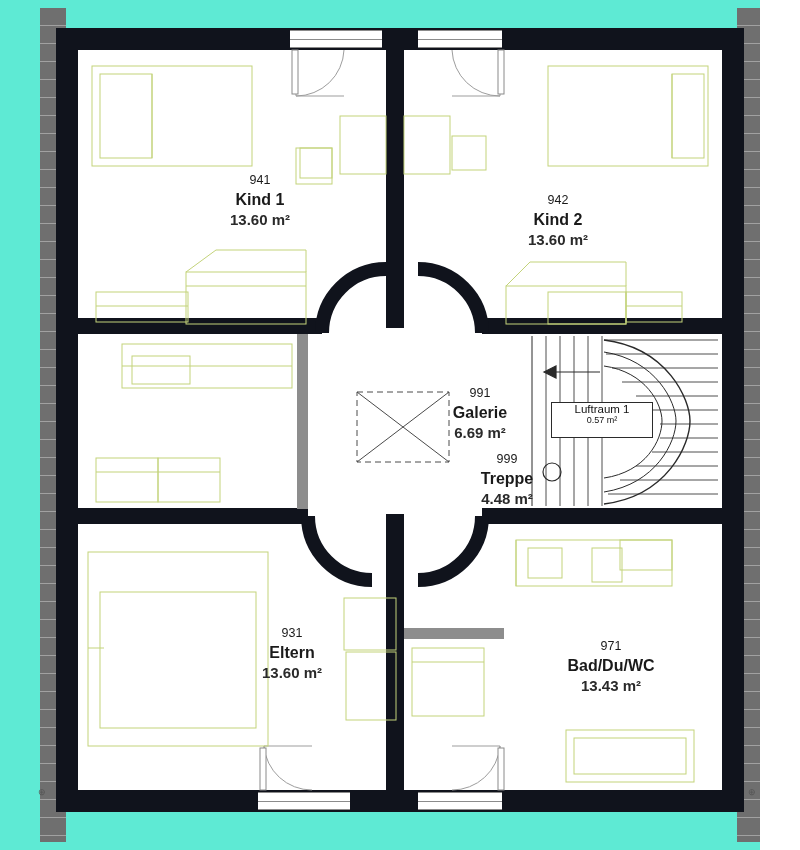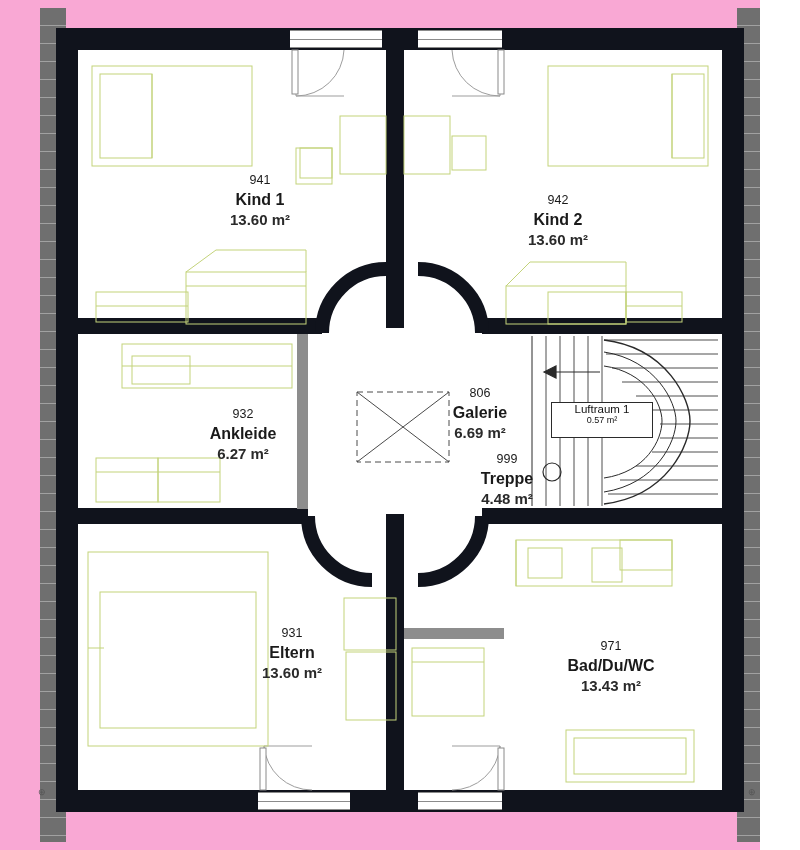--- a/index.html
+++ b/index.html
@@ -7,21 +7,21 @@
     padding: 0;
     background: #ffffff;
   }
   body {
     font-family: "Liberation Sans", sans-serif;
   }
   #floorplan {
     position: relative;
     width: 760px;
     height: 850px;
-    background: #f9a8d4;
+    background: #5eead4;
     overflow: hidden;
   }
   .wall {
     position: absolute;
     background: #10131c;
   }
   .gable {
     position: absolute;
     background: #6f6f6f;
   }
@@ -307,28 +307,23 @@
     <span class="nm">Kind 1</span>
     <span class="ar">13.60 m²</span>
   </div>
 
   <div class="label" style="left:478px; top:172px; width:160px;margin-top:20px;">
     <span class="num">942</span>
     <span class="nm">Kind 2</span>
     <span class="ar">13.60 m²</span>
   </div>
 
-  <div class="label" style="left:163px; top:406px; width:160px;">
-    <span class="num">932</span>
-    <span class="nm">Ankleide</span>
-    <span class="ar">6.27 m²</span>
-  </div>
 
   <div class="label" style="left:400px; top:385px; width:160px;">
-    <span class="num">806</span>
+    <span class="num">991</span>
     <span class="nm">Galerie</span>
     <span class="ar">6.69 m²</span>
   </div>
 
   <div class="label" style="left:427px; top:451px; width:160px;">
     <span class="num">999</span>
     <span class="nm">Treppe</span>
     <span class="ar">4.48 m²</span>
   </div>
 

